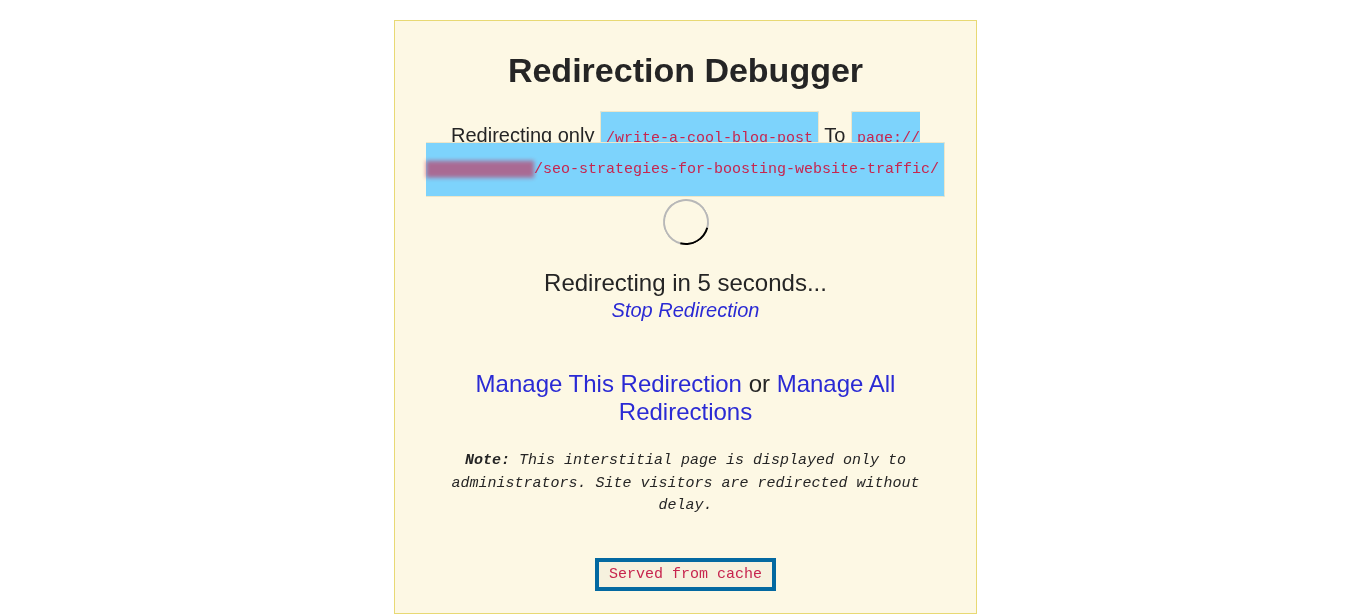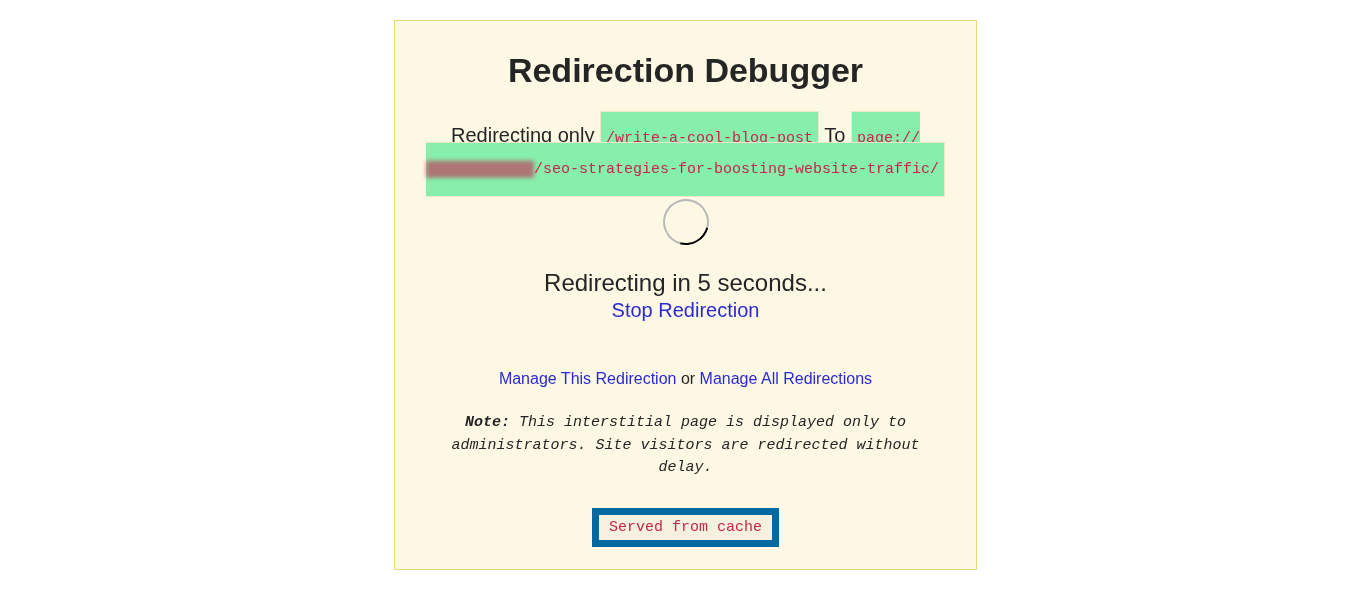--- a/index.html
+++ b/index.html
@@ -38,21 +38,21 @@
       font-size: 20px;
       color: #252525;
       line-height: 1.5;
       margin-bottom: 18px;
     }
     
     .code-pill {
       font-family: "Courier New", Courier, monospace;
       font-size: 15px;
       color: #c7254e;
-      background: #86efac;
+      background: #7dd3fc;
       border: 1px solid #eee6c8;
       padding: 18px 5px;
       border-radius: 2px;
     }
     
     .spinner-wrap {
       margin: 10px 0 24px 0;
       display: flex;
       justify-content: center;
     }
@@ -70,55 +70,56 @@
       font-size: 24px;
       color: #252525;
       margin-bottom: 2px;
     }
     
     .stop-link {
       font-size: 20px;
       color: #2a2ad4;
       text-decoration: none;
       cursor: pointer;
+      font-style: italic;
     }
     
     .manage-line {
-      font-size: 16px;
+      font-size: 24px;
       color: #252525;
       margin-top: 48px;
       margin-bottom: 24px;
     }
     
     .manage-link {
       color: #2a2ad4;
       text-decoration: none;
       cursor: pointer;
     }
     
     .note {
       font-family: "Courier New", Courier, monospace;
       font-size: 15px;
       font-style: italic;
       color: #252525;
       line-height: 1.5;
-      margin-bottom: 28px;
+      margin-bottom: 40px;
       padding: 0 20px;
     }
     
     .note-label {
       font-weight: bold;
     }
     
     .cache-badge {
       font-family: "Courier New", Courier, monospace;
       font-size: 15px;
       color: #c7254e;
       background: #f6f1de;
-      border: 7px solid #0369a1;
+      border: 4px solid #0369a1;
       padding: 4px 10px;
       display: inline-block;
     }
   </style>
 </head>
 <body>
 
 <div class="panel">
   <h1 class="title">Redirection Debugger</h1>
   

